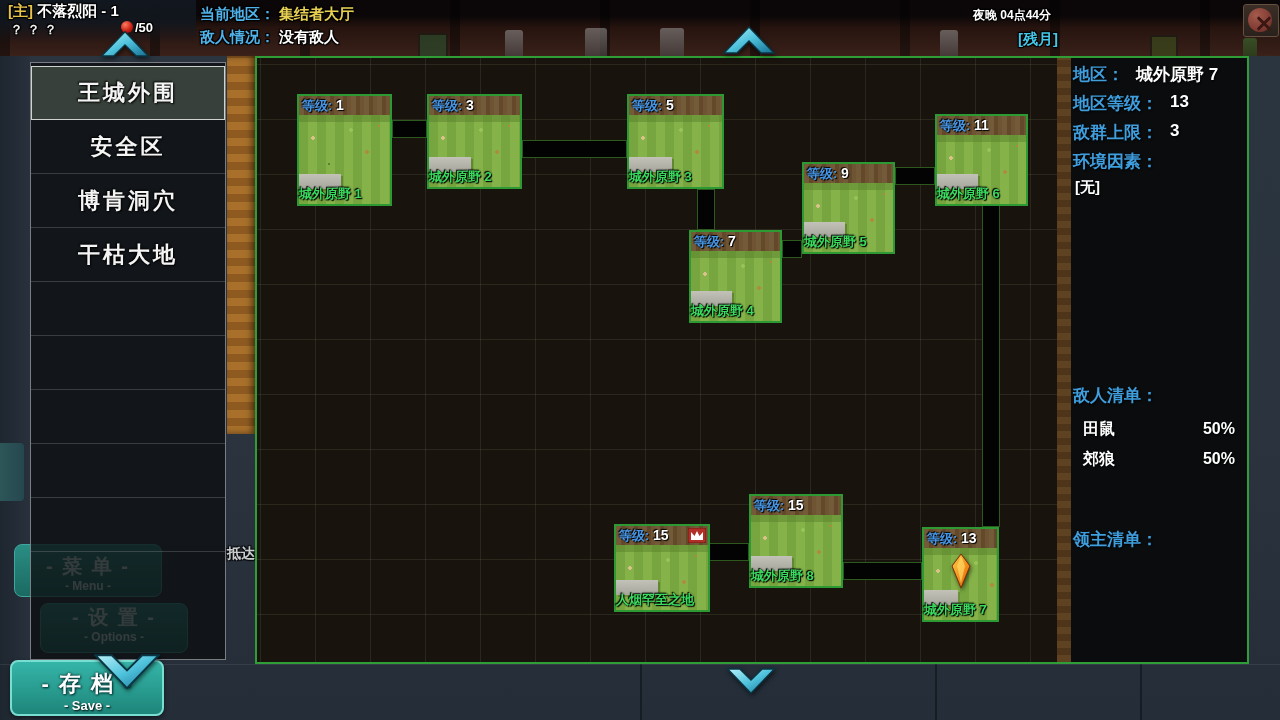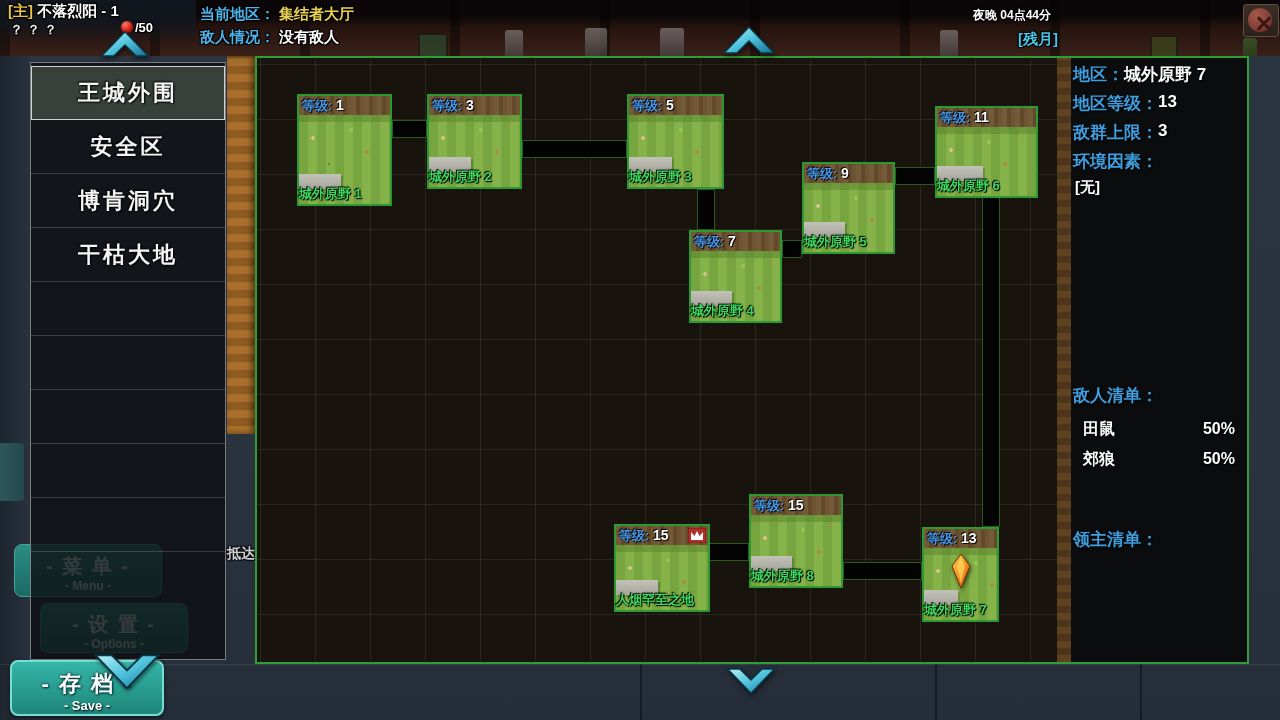--- a/index.html
+++ b/index.html
@@ -63,21 +63,21 @@
   .side-row span{color:#f4f4f4;font-size:22px;font-weight:bold;letter-spacing:3px;
     text-shadow:1px 1px 2px #000,-1px -1px 2px #000;}
   .side-row.sel{background:rgba(112,128,106,.4);border:1px solid #ced3ce;}
 
   
   .tbtn{position:absolute;border-radius:8px;text-align:center;cursor:pointer;box-sizing:border-box;}
   .tbtn .cn{font-size:20px;font-weight:bold;letter-spacing:2px;}
   .tbtn .en{font-size:12px;font-weight:bold;margin-top:-1px;}
   #menu-btn{left:14px;top:544px;width:148px;height:53px;z-index:2;padding-top:8px;
     background:linear-gradient(180deg,#2a8d84,#1b6a62);border:1px solid #3fa89e;color:#cfe8e4;}
-  #options-btn{left:40px;top:603px;width:148px;height:50px;z-index:2;padding-top:7px;
+  #options-btn{left:40px;top:603px;width:148px;height:50px;z-index:2;
     background:linear-gradient(180deg,#2a8d84,#1b6a62);border:1px solid #3fa89e;color:#cfe8e4;}
   #save-btn{left:10px;top:660px;width:154px;height:56px;z-index:6;padding-top:7px;
     background:linear-gradient(180deg,#35b5a8,#1e857a);border:2px solid #79ded2;
     box-shadow:0 2px 4px rgba(0,0,0,.5);color:#fff;}
   #save-btn .cn{font-size:22px;text-shadow:1px 1px 2px #044,0 0 3px #000;}
   #save-btn .en{font-size:13px;text-shadow:1px 1px 2px #000;}
 
   
   #map-panel{position:absolute;left:255px;top:56px;width:994px;height:608px;z-index:5;
     border:2px solid #2f9e36;background:#18130d;box-sizing:border-box;}
@@ -110,21 +110,21 @@
   .lvl-l{color:#4596e8;} .lvl-n{color:#fff;font-size:14px;}
   .nname{position:absolute;left:0;right:0;bottom:1px;z-index:2;text-align:left;
     font-size:13px;font-weight:bold;color:#3bdb5f;
     text-shadow:1px 1px 1px #000,-1px -1px 1px #000,0 0 2px #000;white-space:nowrap;}
   .boss{position:absolute;right:2px;top:2px;width:18px;height:15px;z-index:2;}
   .crystal{position:absolute;left:50%;top:24px;margin-left:-12px;width:24px;height:36px;z-index:2;
     filter:drop-shadow(1px 2px 2px rgba(0,0,0,.6));}
 
   
   #info-col{position:absolute;left:812px;top:0;right:4px;bottom:0;z-index:3;}
-  .irow{position:absolute;left:4px;display:flex;gap:0;font-size:17px;font-weight:bold;
+  .irow{position:absolute;left:4px;display:flex;gap:12px;font-size:17px;font-weight:bold;
     text-shadow:1px 1px 2px #000;}
   .irow .il{color:#3f9ede;} .irow .iv{color:#fff;}
   #env-val{position:absolute;left:6px;top:120px;font-size:15px;font-weight:bold;color:#fff;text-shadow:1px 1px 2px #000;}
   #enemy-hd{position:absolute;left:4px;top:326px;font-size:17px;font-weight:bold;color:#3f9ede;text-shadow:1px 1px 2px #000;}
   #enemy-list{position:absolute;left:14px;top:356px;right:8px;}
   .erow{display:flex;justify-content:space-between;height:30px;align-items:center;
     font-size:16px;font-weight:bold;color:#fff;text-shadow:1px 1px 2px #000;}
   #lord-hd{position:absolute;left:4px;top:470px;font-size:17px;font-weight:bold;color:#3f9ede;text-shadow:1px 1px 2px #000;}
 
   
@@ -295,21 +295,21 @@
           <div class="nname">城外原野 3</div>
         </div>
         <div class="node" style="left: 432px; top: 172px; width: 93px; height: 93px; text-decoration: underline;">
           <div class="lvl"><span class="lvl-l">等级:</span> <span class="lvl-n">7</span></div>
           <div class="nname">城外原野 4</div>
         </div>
         <div class="node" style="left: 545px; top: 104px; width: 93px; height: 92px;">
           <div class="lvl"><span class="lvl-l">等级:</span> <span class="lvl-n">9</span></div>
           <div class="nname">城外原野 5</div>
         </div>
-        <div class="node" style="left: 678px; top: 48px; width: 103px; height: 92px;">
+        <div class="node" style="left: 678px; top: 56px; width: 93px; height: 92px;">
           <div class="lvl"><span class="lvl-l">等级:</span> <span class="lvl-n">11</span></div>
           <div class="nname">城外原野 6</div>
         </div>
         <div class="node" style="left: 665px; top: 469px; width: 77px; height: 95px;">
           <div class="lvl"><span class="lvl-l">等级:</span> <span class="lvl-n">13</span></div>
           <svg class="crystal" viewBox="0 0 24 36">
             <polygon points="12,1 21,13 12,35 3,13" fill="url(#cryg)" stroke="#7a2a08"></polygon>
             <polygon points="12,3 16,13 12,30 8,13" fill="#ffdf6a" opacity="0.65"></polygon>
           </svg>
           <div class="nname">城外原野 7</div>

